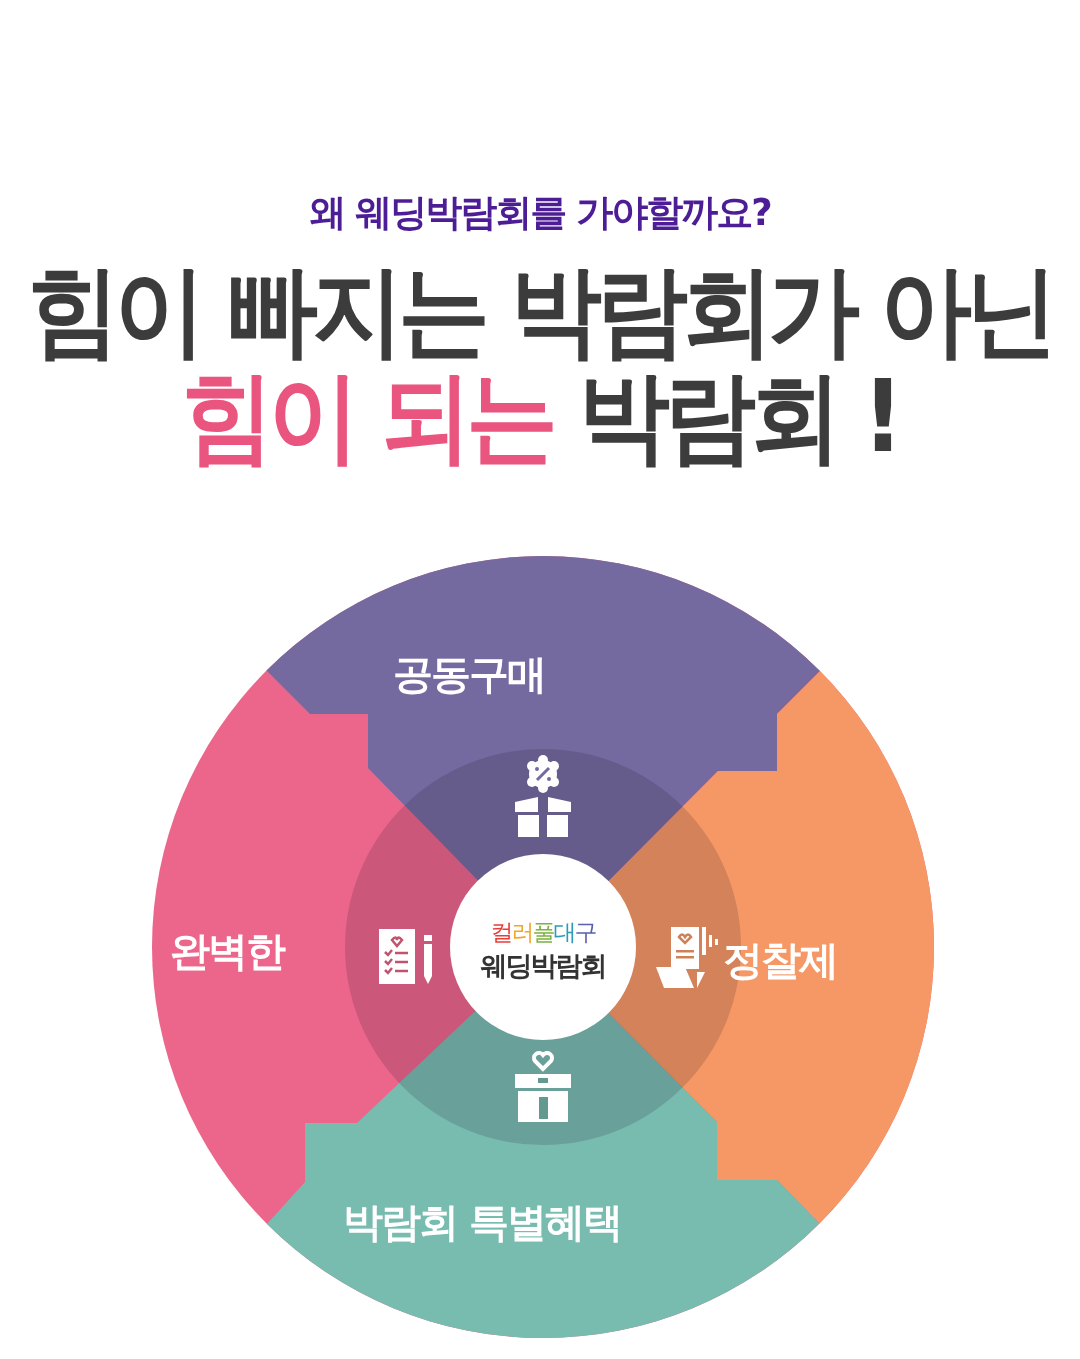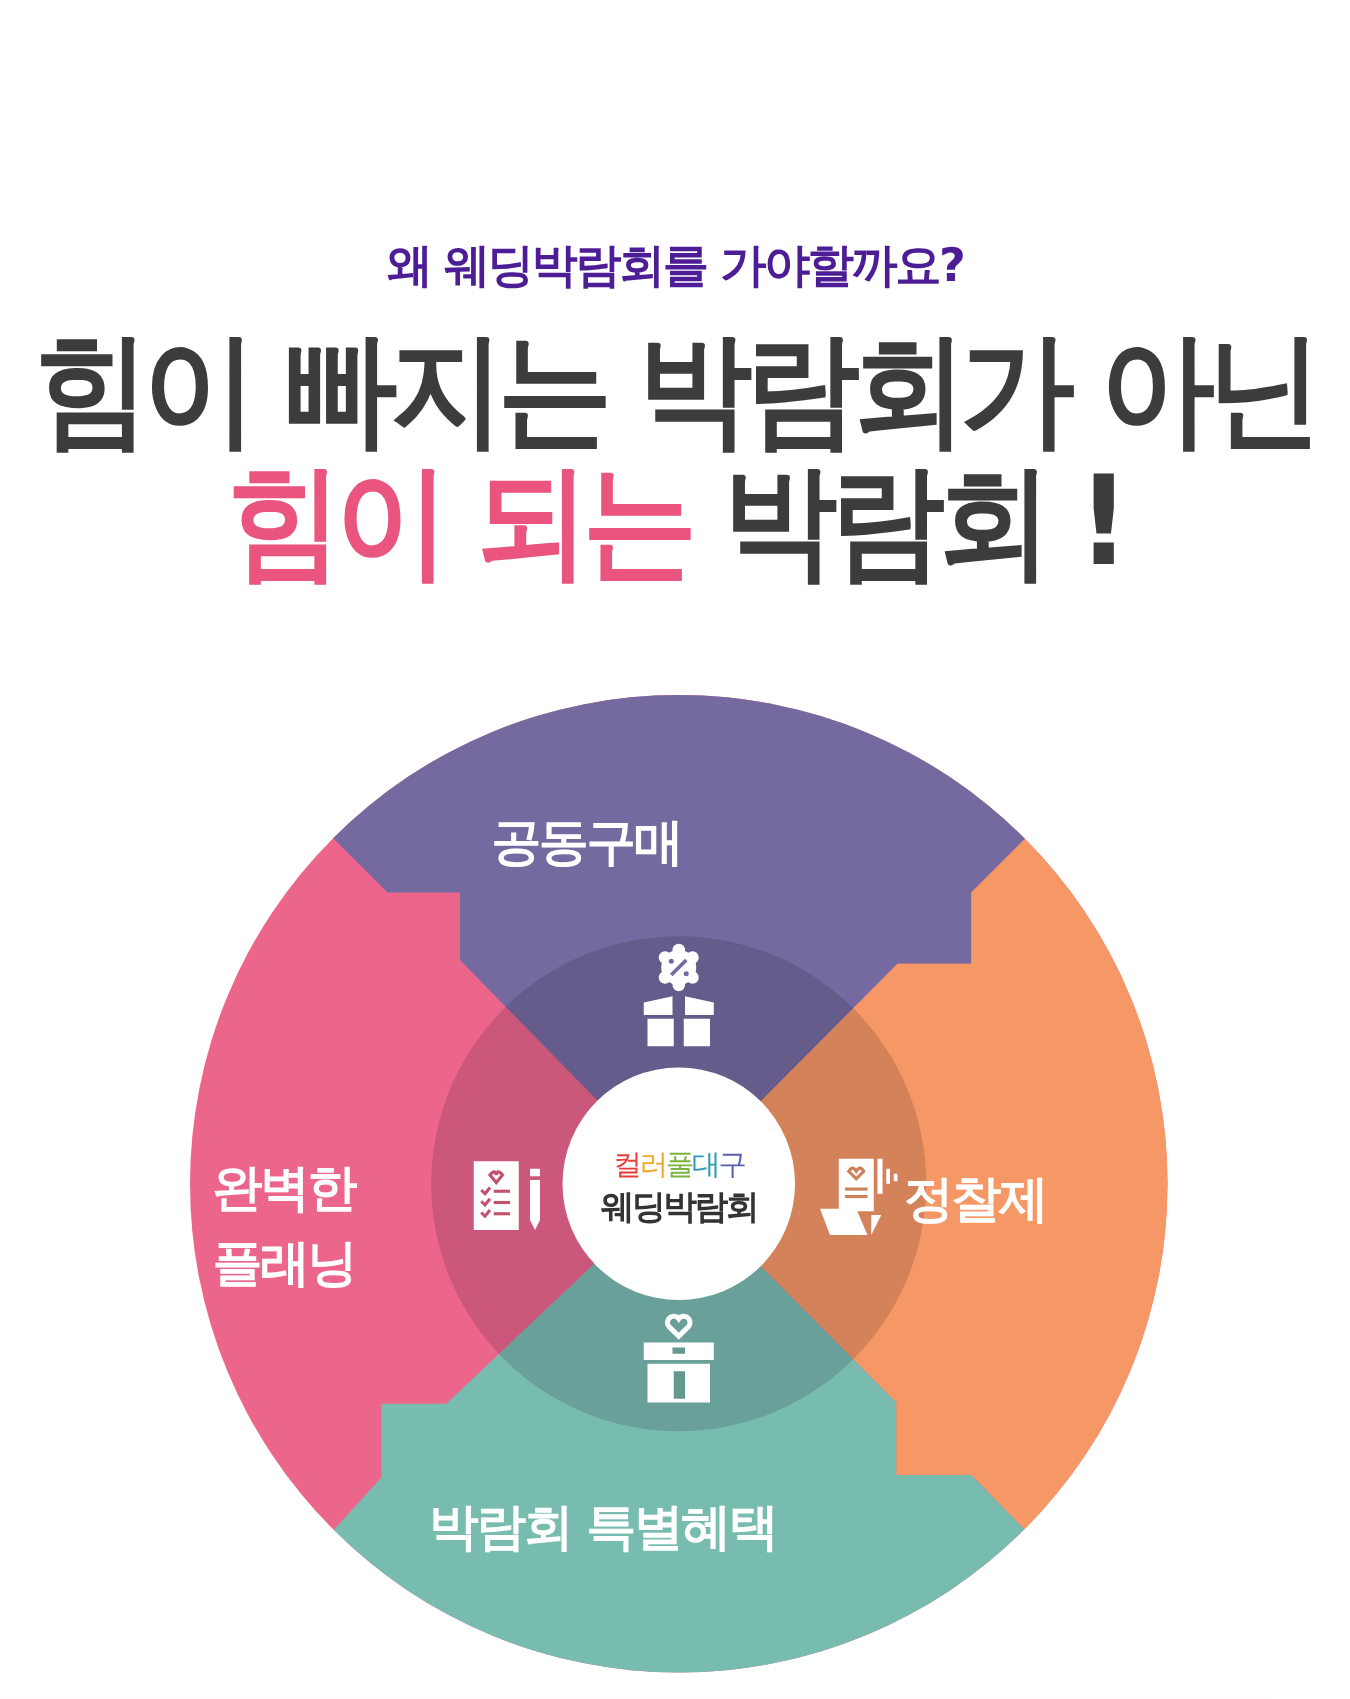--- a/index.html
+++ b/index.html
@@ -99,21 +99,20 @@
     <rect x="518" y="1091" width="50" height="31"></rect>
     <rect x="539" y="1097" width="9" height="22" fill="#64998f"></rect>
   </g>
 </svg>
 
 <div class="seg-label" style="left:393px; top:644px; width:300px;">공동구매</div>
 <div class="seg-label" style="left:723px; top:930px; width:180px;">정찰제</div>
 <div class="seg-label" style="left:343px; top:1192px; width:400px;">박람회 특별혜택</div>
 <div class="seg-label" style="left:170px; top:900px; width:170px;margin-top:21px;">
   <div>완벽한</div>
-  <div>플래닝</div>
 </div>
 
 <div class="center-logo">
   <div class="logo-top">
     <span style="color:#e83e3a">컬</span><span style="color:#f0a72a">러</span><span style="color:#7cb342">풀</span><span style="color:#2e9bb5">대</span><span style="color:#5b5fb0">구</span>
   </div>
   <div class="logo-bottom">웨딩박람회</div>
 </div>
 
 </body></html>

